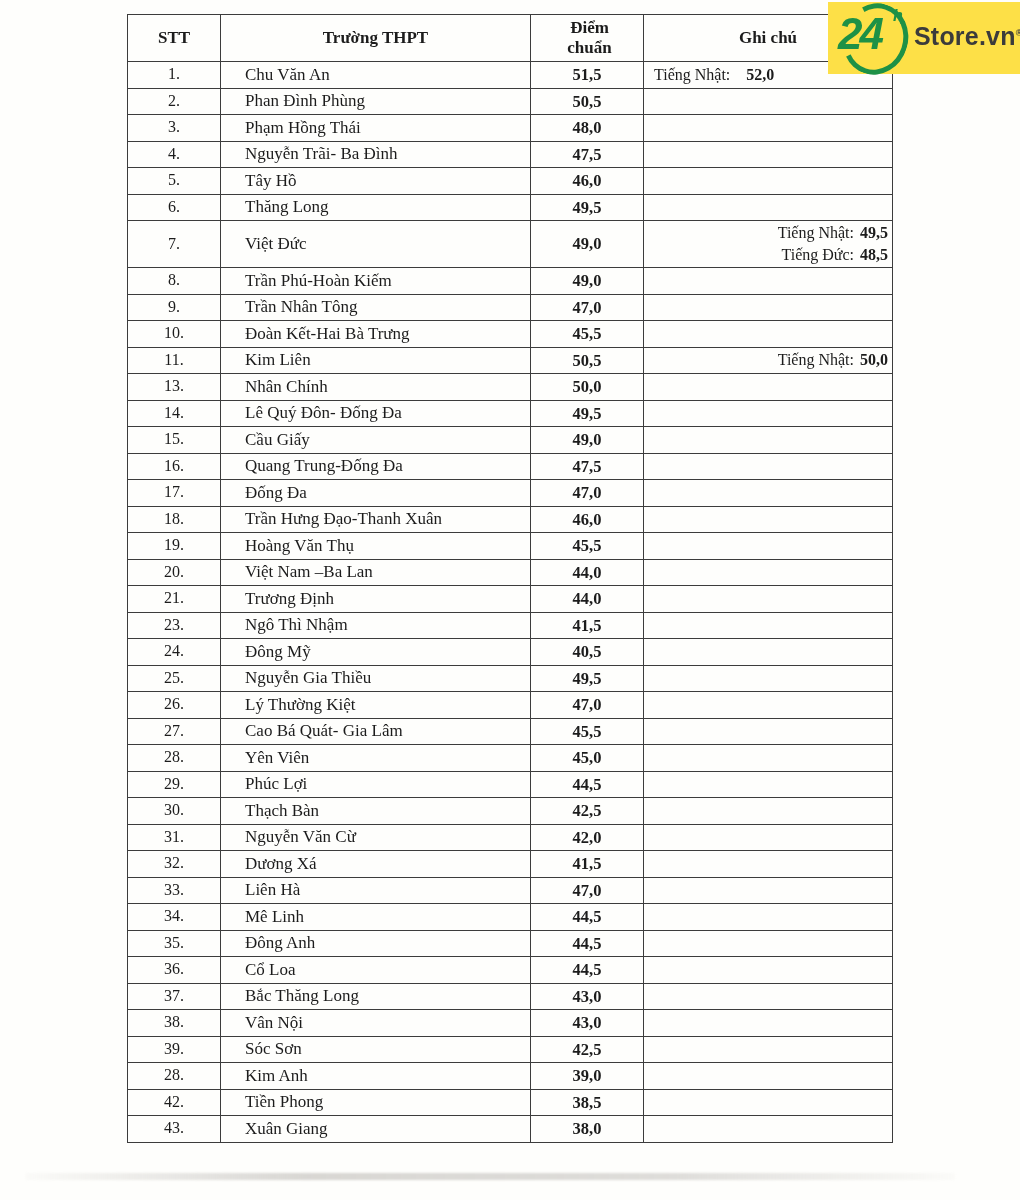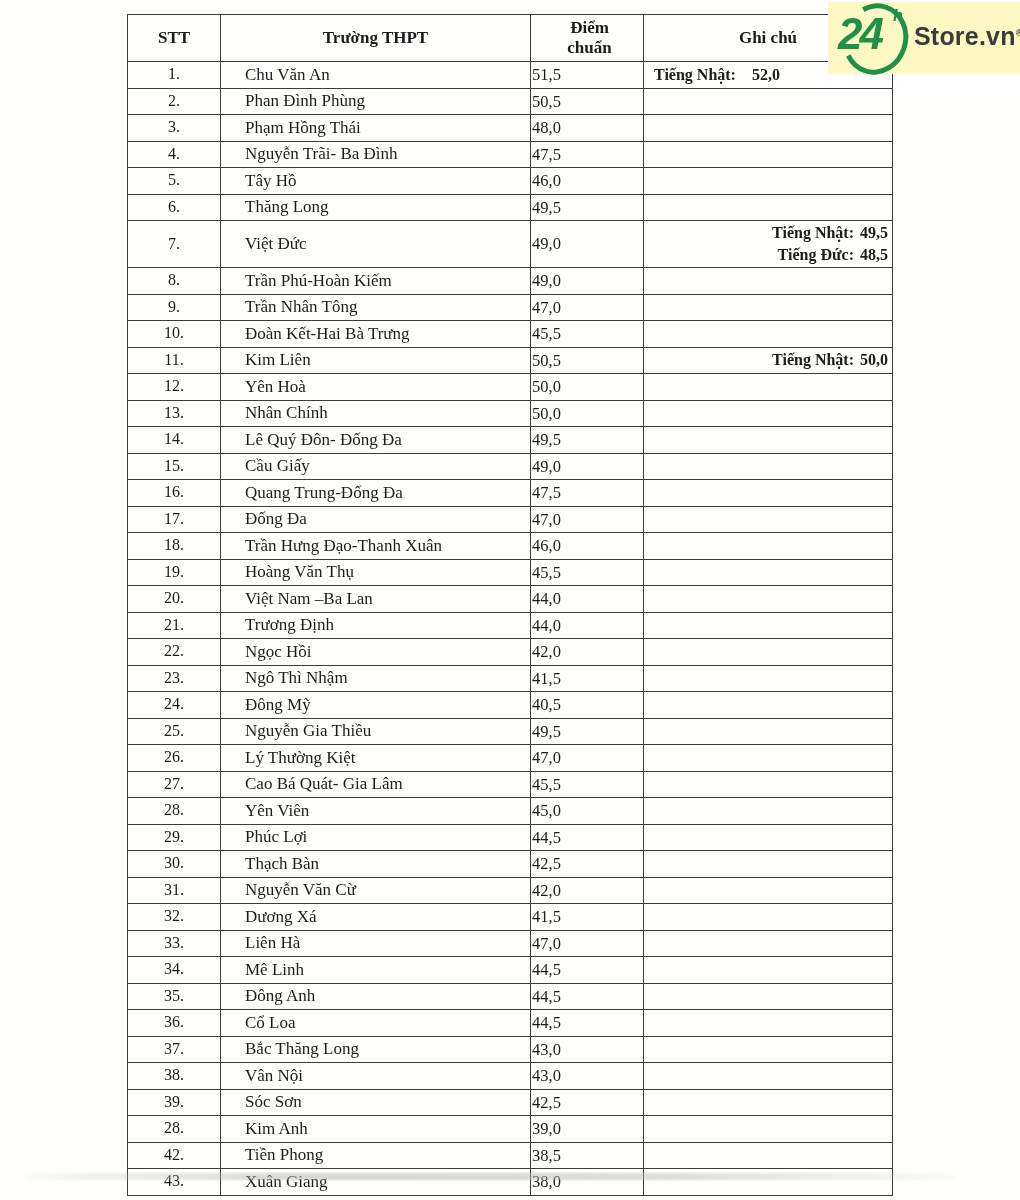--- a/index.html
+++ b/index.html
@@ -34,35 +34,35 @@
     font-weight: 700;
     font-size: 17px;
     text-align: center;
     line-height: 1.15;
   }
   .h-score { white-space: pre-line; padding-left: 6px; }
   .score-table td { height: 23.5px; line-height: 1.05; }
 
   .c-stt   { text-align: center; font-size: 16px; }
   .c-school{ text-align: left; padding-left: 24px; font-size: 17px; }
-  .c-score { text-align: left; font-weight: 400; font-size: 16.5px; }
+  .c-score { text-align: center; font-weight: 700; font-size: 16.5px; }
   .c-note  { text-align: right; font-size: 16px; padding: 1px 4px; }
   .c-note.align-left { text-align: left; padding-left: 10px; }
 
   .note-line { line-height: 22px; white-space: nowrap; }
-  .note-label { font-weight: 700; }
+  .note-label { font-weight: 400; }
   .note-value { font-weight: 700; margin-left: 6px; }
   .align-left .note-value { margin-left: 16px; }
 
   
   .logo {
     position: absolute;
     left: 828px; top: 2px;
     width: 192px; height: 72px;
-    background: #fef9c3;
+    background: #fde047;
     font-family: "Liberation Sans", sans-serif;
   }
   .swoosh {
     position: absolute;
     left: 15px; top: 1px;
     width: 55px; height: 62px;
     border: 5px solid #1e9146;
     border-left-color: transparent;
     border-radius: 50%;
     transform: rotate(18deg);
@@ -195,26 +195,20 @@
         </tr>
         <tr>
           <td class="c-stt">11.</td>
           <td class="c-school">Kim Liên</td>
           <td class="c-score">50,5</td>
           <td class="c-note align-center">
             <div class="note-line"><span class="note-label">Tiếng Nhật:</span><span class="note-value">50,0</span></div>
           </td>
         </tr>
         <tr>
-          <td class="c-stt">12.</td>
-          <td class="c-school">Yên Hoà</td>
-          <td class="c-score">50,0</td>
-          <td class="c-note"></td>
-        </tr>
-        <tr>
           <td class="c-stt">13.</td>
           <td class="c-school">Nhân Chính</td>
           <td class="c-score">50,0</td>
           <td class="c-note"></td>
         </tr>
         <tr>
           <td class="c-stt">14.</td>
           <td class="c-school">Lê Quý Đôn- Đống Đa</td>
           <td class="c-score">49,5</td>
           <td class="c-note"></td>
@@ -252,26 +246,20 @@
         <tr>
           <td class="c-stt">20.</td>
           <td class="c-school">Việt Nam –Ba Lan</td>
           <td class="c-score">44,0</td>
           <td class="c-note"></td>
         </tr>
         <tr>
           <td class="c-stt">21.</td>
           <td class="c-school">Trương Định</td>
           <td class="c-score">44,0</td>
-          <td class="c-note"></td>
-        </tr>
-        <tr>
-          <td class="c-stt">22.</td>
-          <td class="c-school">Ngọc Hồi</td>
-          <td class="c-score">42,0</td>
           <td class="c-note"></td>
         </tr>
         <tr>
           <td class="c-stt">23.</td>
           <td class="c-school">Ngô Thì Nhậm</td>
           <td class="c-score">41,5</td>
           <td class="c-note"></td>
         </tr>
         <tr>
           <td class="c-stt">24.</td>

